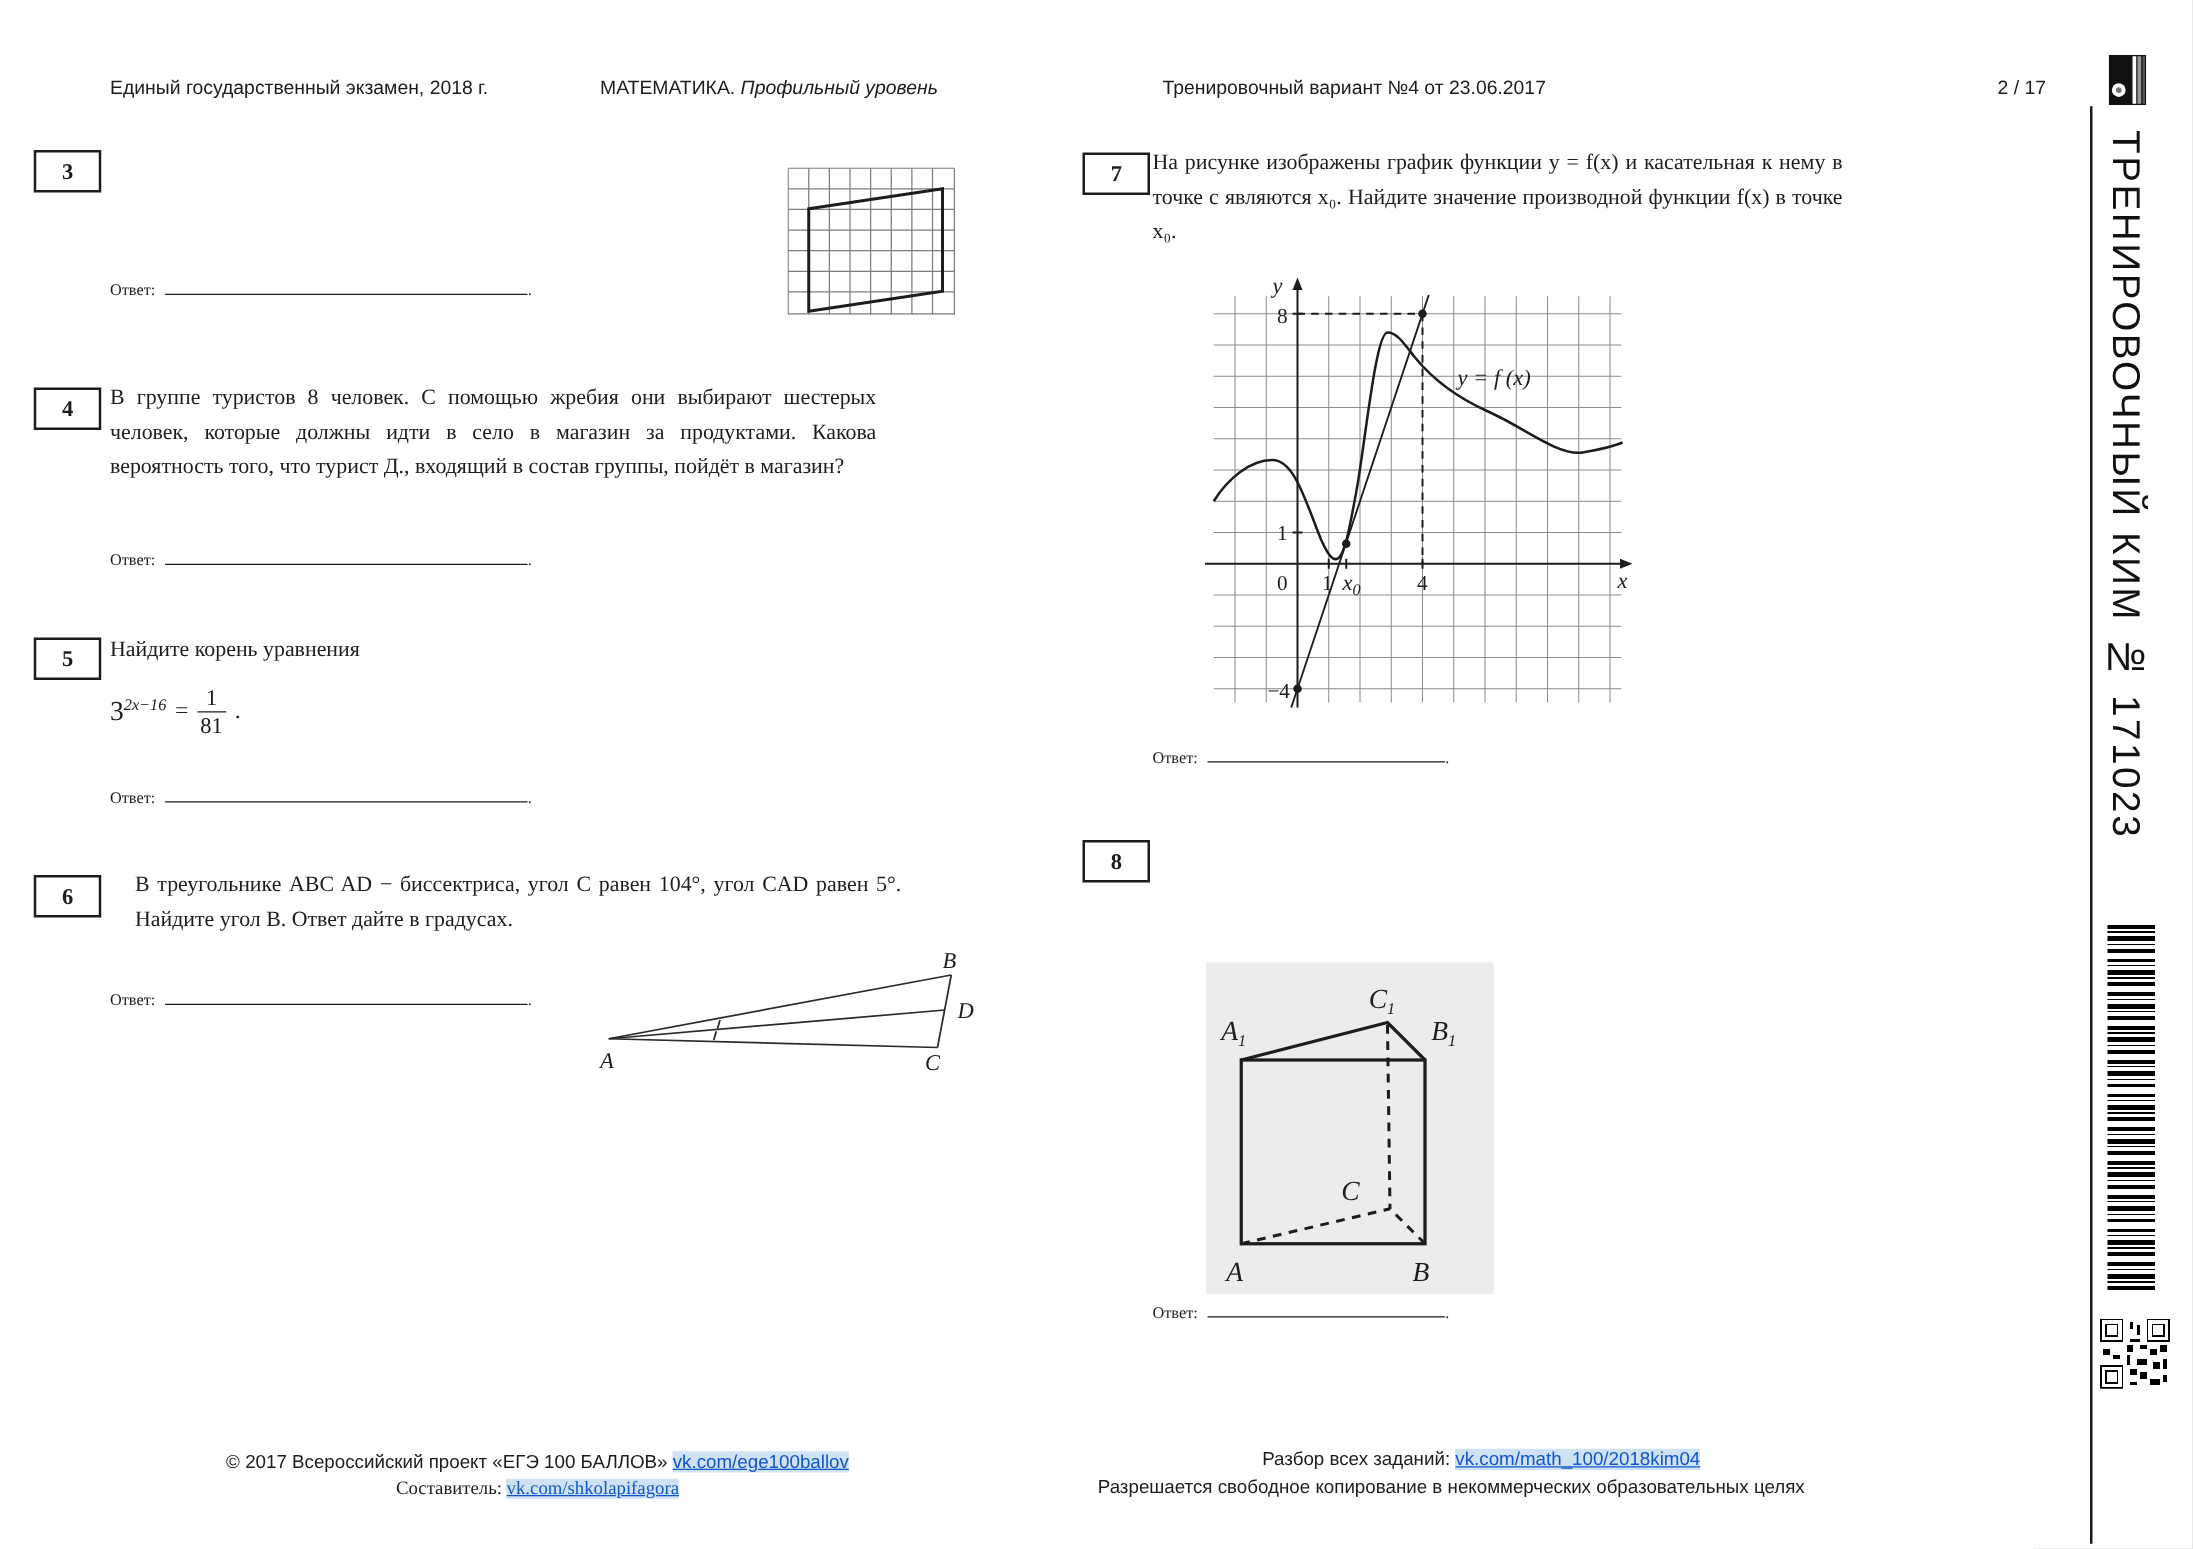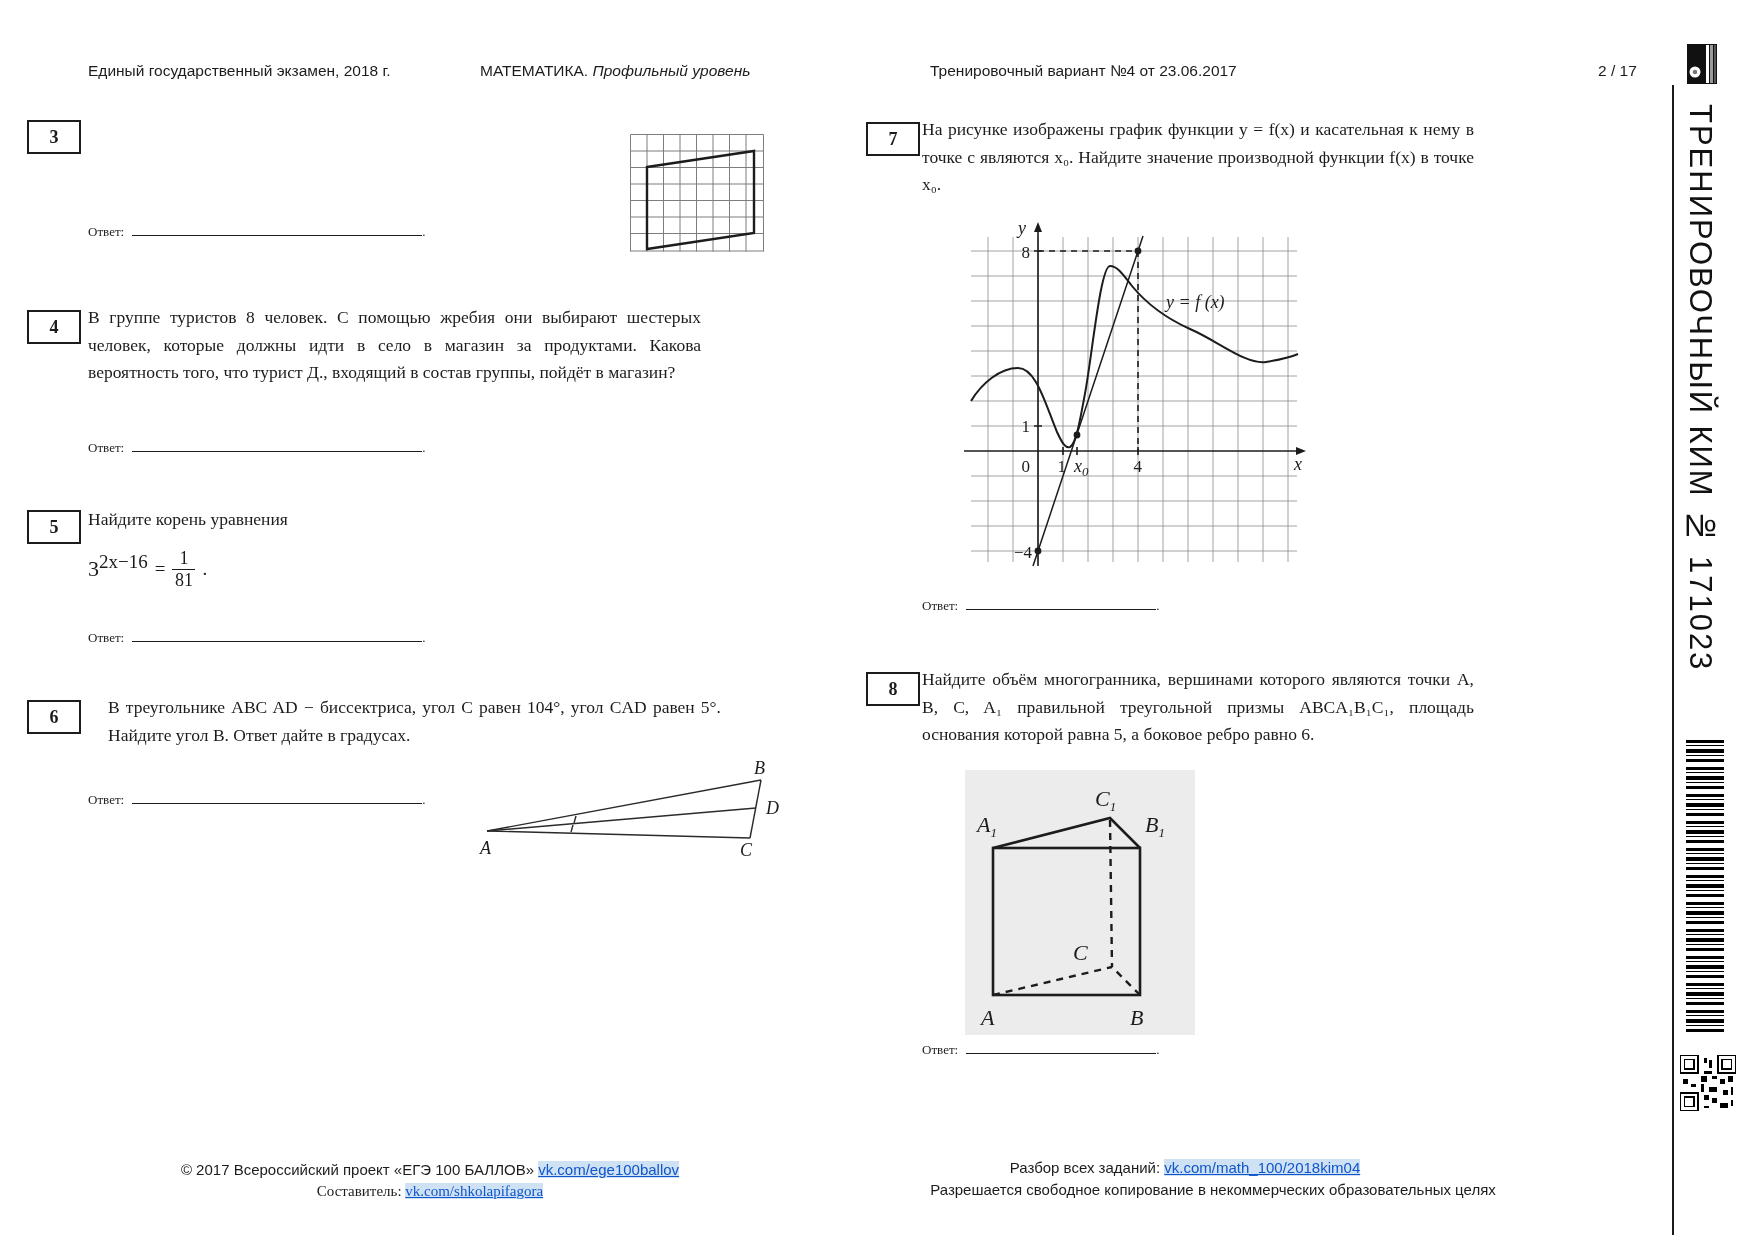--- a/index.html
+++ b/index.html
@@ -10,21 +10,21 @@
   .hdr{font-size:15.5px;}
   .num-box{position:absolute;width:50px;height:30px;border:2px solid #1c1c1c;background:#fff;
            display:flex;align-items:center;justify-content:center;font-weight:bold;font-size:18px;}
   .ptext{position:absolute;font-size:17.5px;line-height:1.58;text-align:justify;}
   .answer{position:absolute;font-size:13px;white-space:nowrap;}
   .aline{display:inline-block;height:15px;border-bottom:1.5px solid #1c1c1c;margin-left:8px;}
   .aline.w-left{width:290px;}
   .aline.w-right{width:190px;}
   .eq{position:absolute;font-size:19px;display:flex;align-items:center;gap:7px;}
   .eq-base{font-size:22px;}
-  .eq-exp{font-size:19px;position:relative;top:-8px;}
+  .eq-exp{font-style:italic;font-size:13px;position:relative;top:-8px;}
   .frac{display:inline-flex;flex-direction:column;align-items:center;line-height:1.15;font-size:18px;}
   .frac .num{border-bottom:1.6px solid #1c1c1c;padding:0 7px;}
   .lnk{color:#1155cc;background:#cfe2f3;text-decoration:underline;cursor:pointer;}
   .footer-line{position:absolute;font-size:15px;text-align:center;
                font-family:"Liberation Sans","DejaVu Sans",sans-serif;}
   .kim{position:absolute;writing-mode:vertical-rl;font-size:31px;letter-spacing:2px;color:#111;
        font-family:"Liberation Sans","DejaVu Sans",sans-serif;}
   .vrule{position:absolute;width:2px;background:#1c1c1c;}
   .barcode{position:absolute;background:
      repeating-linear-gradient(180deg,#000 0 3px,#fff 3px 5px,#000 5px 6px,#fff 6px 9px,
@@ -146,21 +146,20 @@
       <text class="glabel" x="116" y="254" text-anchor="end">1</text>
       <text class="glabel-it" x="124" y="254"><tspan>x</tspan><tspan class="sub-t" dy="4">0</tspan></text>
       <text class="glabel" x="192" y="254" text-anchor="end">4</text>
       <text class="glabel" x="82" y="340" text-anchor="end">−4</text>
       <text class="glabel-it" x="216" y="90">y = f (x)</text>
     </svg>
   </div>
   <div class="answer" style="left:922px;top:594px;"><span>Ответ:</span><span class="aline w-right"></span><span>.</span></div>
 
   <div class="num-box" style="left:866px;top:672px;">8</div>
-  <div class="ptext" style="left:922px;top:666px;width:552px;">Найдите объём многогранника, вершинами которого являются точки A, B, C, A₁ правильной треугольной призмы ABCA₁B₁C₁, площадь основания которой равна 5, а боковое ребро равно 6.</div>
 
   <div class="fig-panel" style="left:965px;top:770px;width:230px;height:265px;">
     <svg width="230" height="265" viewBox="0 0 230 265">
       <g stroke="#1c1c1c" stroke-width="2.6" fill="none">
         <rect x="28" y="78" width="147" height="147"></rect>
         <path d="M28,78 L145,48 L175,78"></path>
       </g>
       <g stroke="#1c1c1c" stroke-width="2.4" fill="none" stroke-dasharray="7 6">
         <path d="M145,50 L147,197"></path>
         <path d="M28,225 L147,197"></path>
@@ -172,21 +171,21 @@
       <text class="przlabel" x="108" y="190">C</text>
       <text class="przlabel" x="16" y="255">A</text>
       <text class="przlabel" x="165" y="255">B</text>
     </svg>
   </div>
   <div class="answer" style="left:922px;top:1038px;"><span>Ответ:</span><span class="aline w-right"></span><span>.</span></div>
 
   <div class="footer-line" style="left:150px;top:1161px;width:560px;"><span>© 2017 Всероссийский проект «ЕГЭ 100 БАЛЛОВ» </span><a class="lnk">vk.com/ege100ballov</a></div>
   <div class="footer-line" style="left:150px;top:1183px;width:560px;font-family:Liberation Serif, serif;"><span>Составитель: </span><a class="lnk">vk.com/shkolapifagora</a></div>
   <div class="footer-line" style="left:900px;top:1159px;width:570px;"><span>Разбор всех заданий: </span><a class="lnk">vk.com/math_100/2018kim04</a></div>
-  <div class="footer-line" style="left:928px;top:1181px;width:570px;text-align:center;">Разрешается свободное копирование в некоммерческих образовательных целях</div>
+  <div class="footer-line" style="left:876px;top:1181px;width:570px;text-align:center;">Разрешается свободное копирование в некоммерческих образовательных целях</div>
 
   <div class="vrule" style="left:1672px;top:85px;height:1150px;"></div>
   <div class="kim" style="left:1682px;top:104px;height:620px;">ТРЕНИРОВОЧНЫЙ КИМ № 171023</div>
   <div class="barcode" style="left:1686px;top:740px;width:38px;height:295px;"></div>
   <div class="abs" style="left:1680px;top:1055px;">
     <svg width="56" height="56" viewBox="0 0 21 21" shape-rendering="crispEdges">
       <rect width="21" height="21" fill="#fff"></rect>
       <g fill="#000">
         <rect x="0" y="0" width="7" height="7"></rect>
           <rect x="14" y="0" width="7" height="7"></rect>

